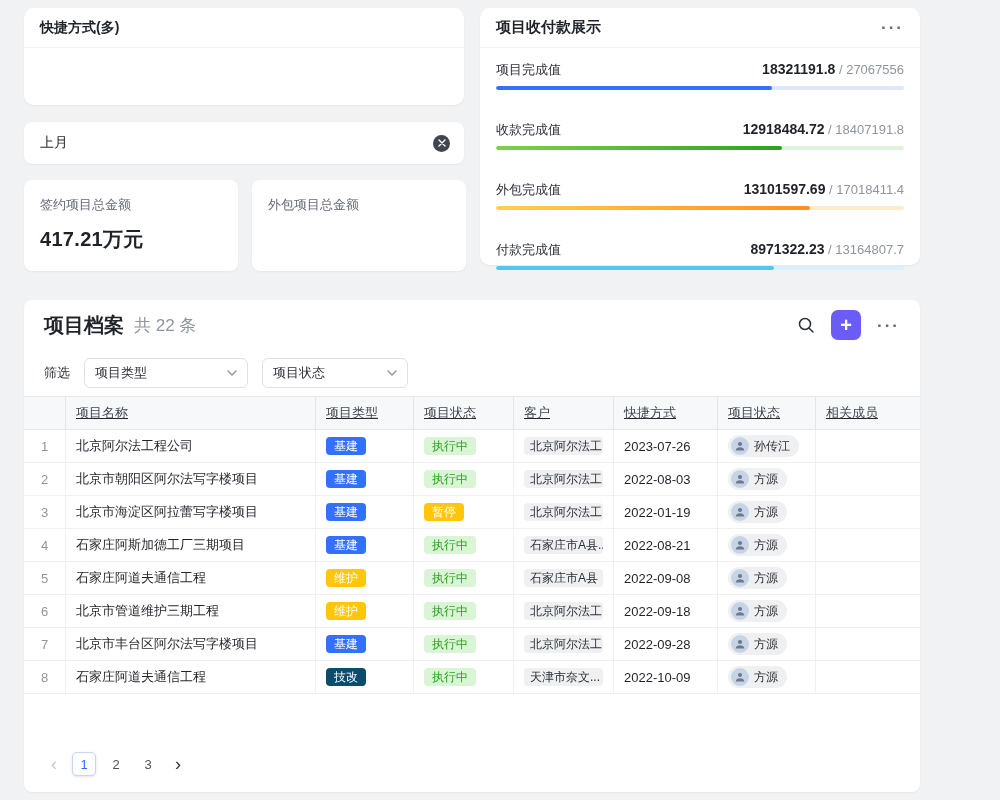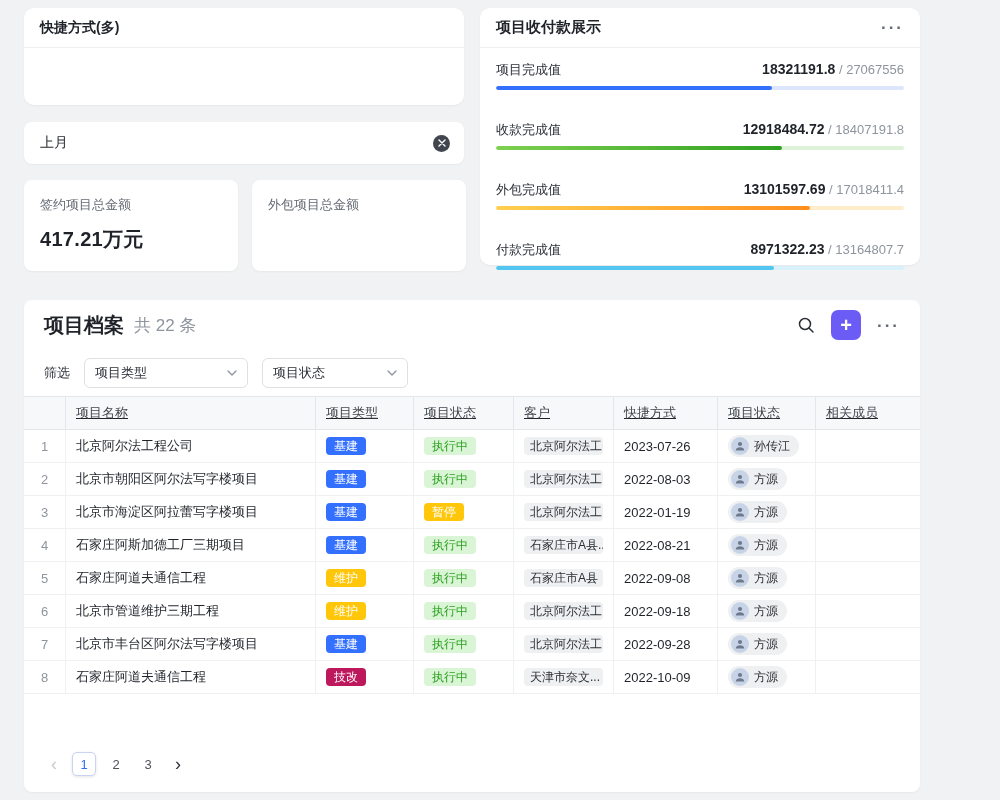--- a/index.html
+++ b/index.html
@@ -385,21 +385,21 @@
                 </span>
                 <span>方源</span>
               </span>
             </div>
        <div class="cell"></div>
      </div>
           <div class="trow">
        <div class="cell num">8</div>
        <div class="cell">石家庄阿道夫通信工程</div>
        <div class="cell">
-              <span class="tag-solid" style="background:#be185d">技改</span>
+              <span class="tag-solid" style="background:#0c4a6e">技改</span>
             </div>
        <div class="cell">
               <span class="tag-solid" style="background:#d9f5d6;color:#2ea121">执行中</span>
             </div>
        <div class="cell">
               <span class="customer-tag">天津市奈文...</span>
             </div>
        <div class="cell">2022-10-09</div>
        <div class="cell">
               <span class="lead-pill">

